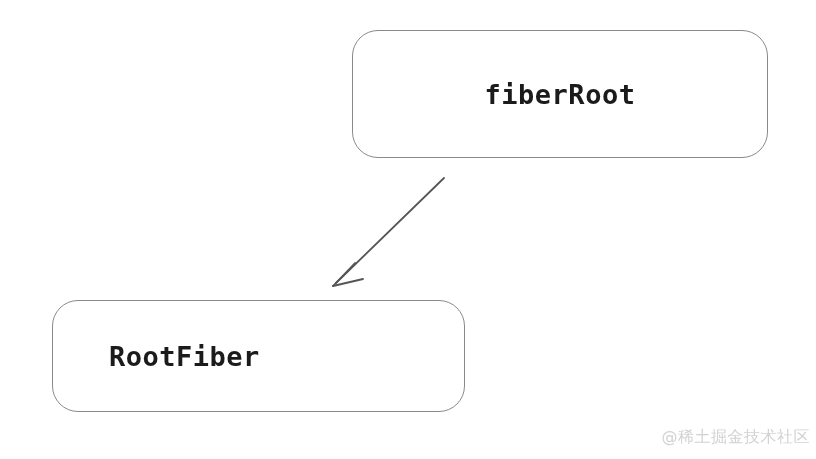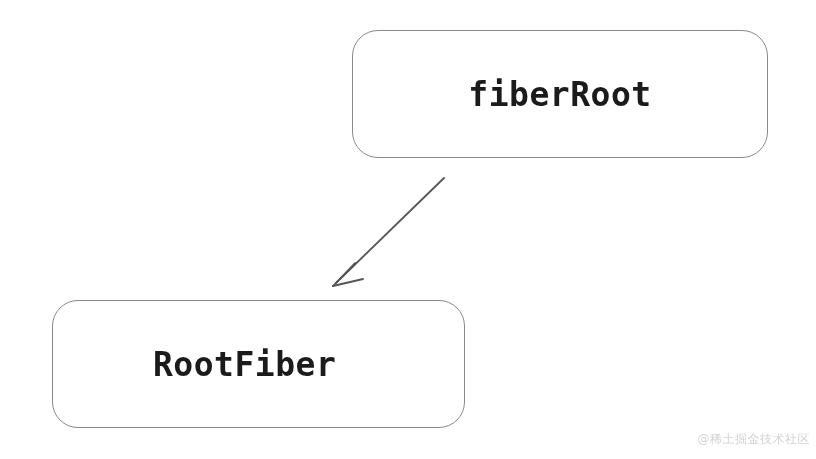--- a/index.html
+++ b/index.html
@@ -28,27 +28,27 @@
     left: 352px;
     top: 30px;
     width: 416px;
     height: 128px;
     justify-content: center;
   }
   #node-root-fiber {
     left: 52px;
     top: 300px;
     width: 413px;
-    height: 128px;
+    height: 112px;
     justify-content: flex-start;
-    padding-left: 100px;
+    padding-left: 56px;
   }
   .node-label {
     font-family: "DejaVu Sans Mono", "Liberation Mono", monospace;
-    font-size: 33px;
+    font-size: 27px;
     font-weight: 700;
     letter-spacing: 0.5px;
     color: #1b1b1b;
     white-space: nowrap;
     line-height: 1;
   }
   #edge-layer {
     position: absolute;
     left: 0;
     top: 0;
@@ -66,21 +66,21 @@
     letter-spacing: 0.3px;
     color: #1b1b1b;
     white-space: nowrap;
     line-height: 1.1;
   }
   #watermark {
     position: absolute;
     right: 6px;
     bottom: 11px;
     font-family: "DejaVu Sans", "Liberation Sans", sans-serif;
-    font-size: 12px;
+    font-size: 16px;
     color: #d2d2d2;
     letter-spacing: 0.5px;
     white-space: nowrap;
     user-select: none;
   }
 </style>
 </head>
 <body>
 
 <div id="canvas">

